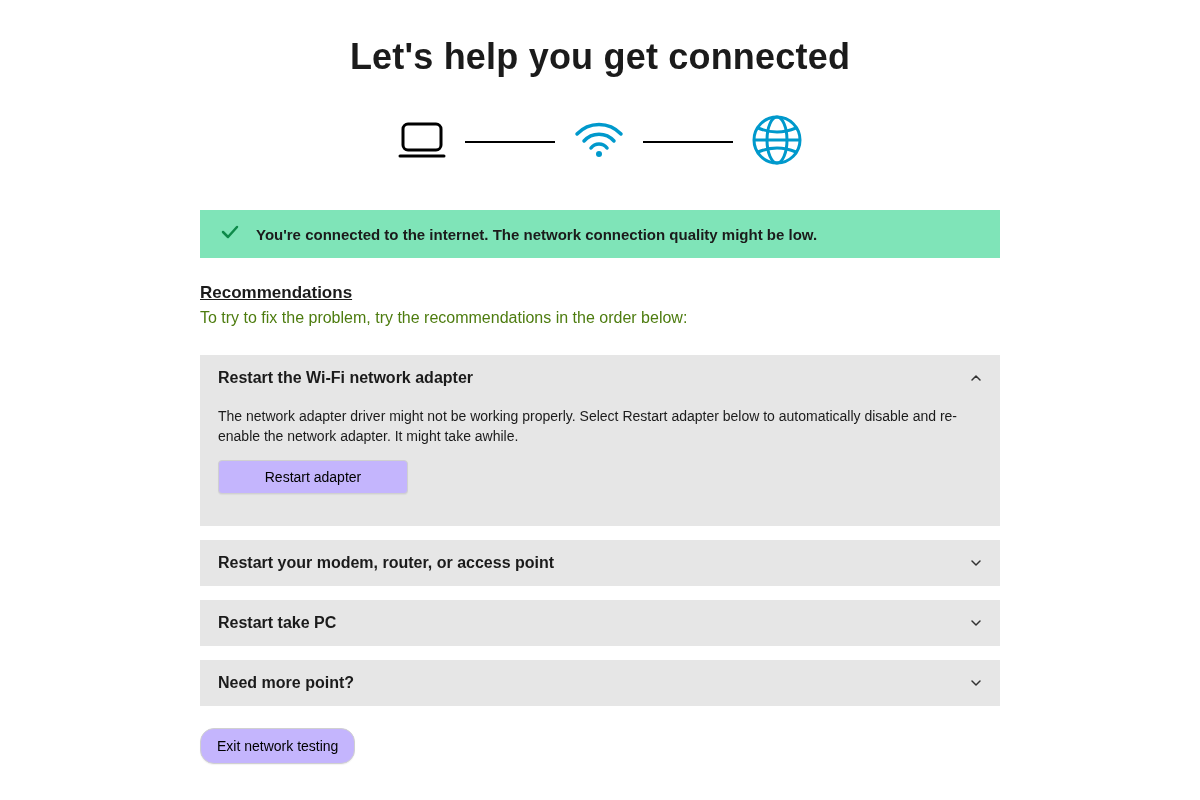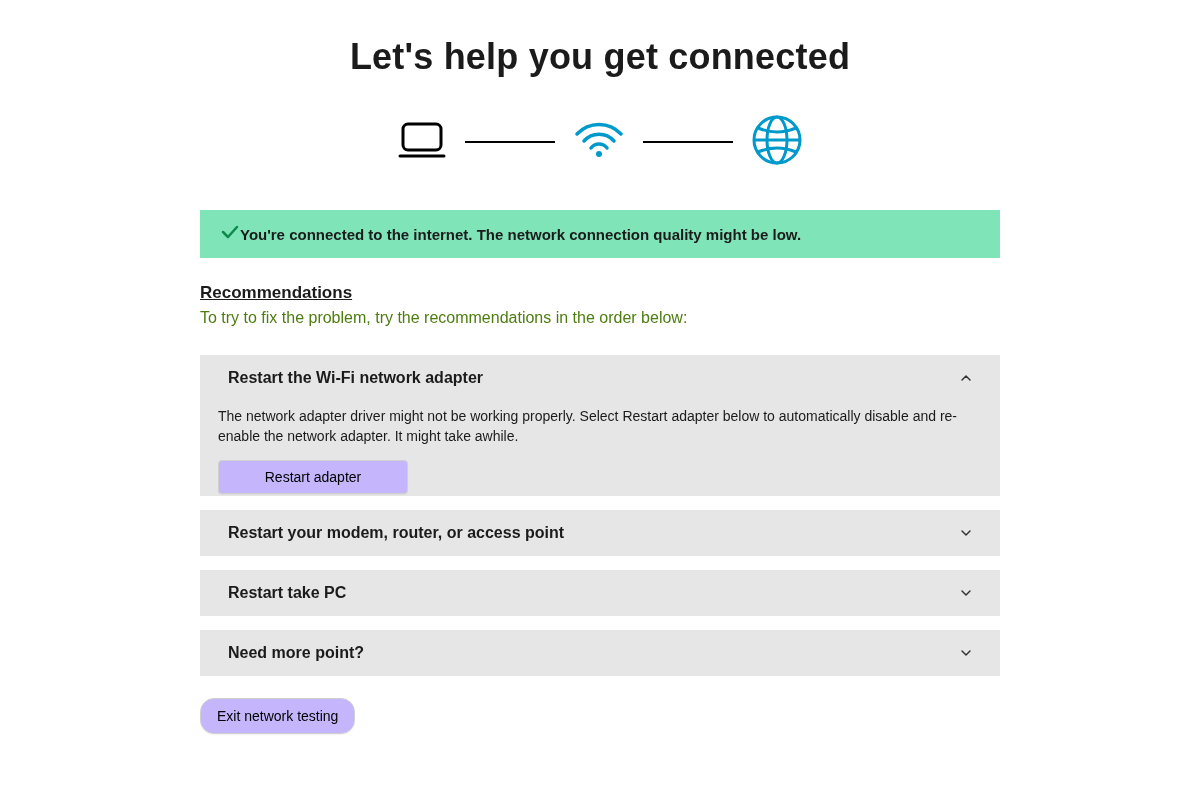--- a/index.html
+++ b/index.html
@@ -33,20 +33,21 @@
   .diag-line {
     width: 90px;
     height: 2px;
     background: #000;
   }
   .status-banner {
     background: #7fe4b8;
     padding: 12px 20px;
     display: flex;
     align-items: center;
+    gap: 16px;
   }
   .status-banner .check {
     color: #0e8a4a;
   }
   .status-banner .msg {
     font-weight: 600;
     font-size: 15px;
     color: #1b1b1b;
   }
   .section-heading {
@@ -62,37 +63,37 @@
     margin-bottom: 28px;
   }
   .accordion {
     background: #e6e6e6;
     margin-bottom: 14px;
   }
   .acc-header {
     display: flex;
     align-items: center;
     justify-content: space-between;
-    padding: 14px 28px;
+    padding: 14px 18px;
     cursor: pointer;
   }
   .acc-title {
     font-size: 16px;
     font-weight: 600;
   }
   .chevron {
     width: 12px;
     height: 12px;
     display: flex;
     align-items: center;
     justify-content: center;
     color: #333;
   }
   .acc-body {
-    padding: 0 18px 2px 18px;
+    padding: 0 18px 32px 18px;
   }
   .acc-body-text {
     font-size: 14px;
     line-height: 1.4;
     color: #1b1b1b;
     margin-bottom: 14px;
     padding-top: 6px;
   }
   .btn {
     background: #c4b5fd;

